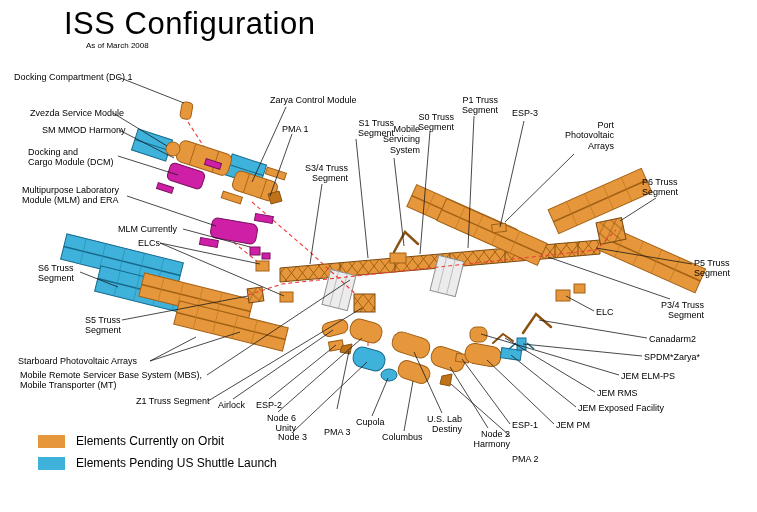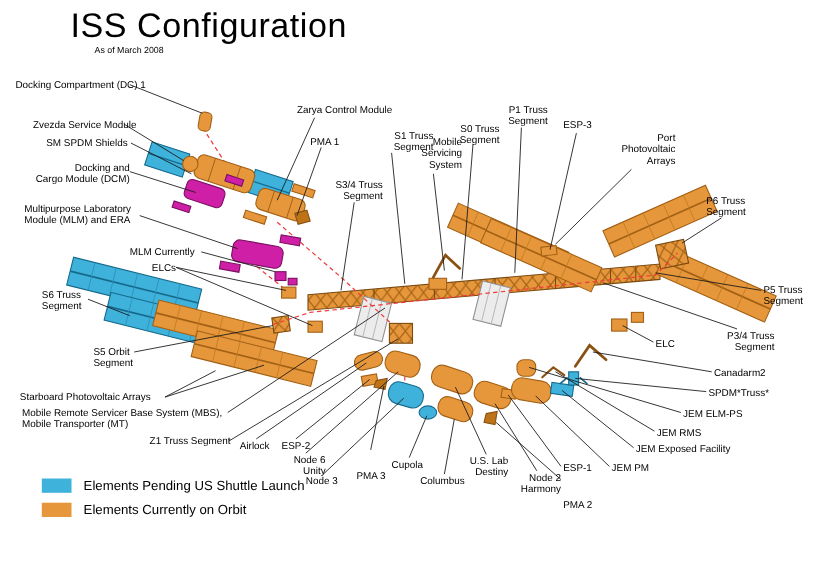--- a/index.html
+++ b/index.html
@@ -3,21 +3,21 @@
 <meta charset="utf-8">
 <style>
   html,body{margin:0;padding:0;background:#fff}
   .stage{position:relative;width:757px;height:512px;background:#fff;
          font-family:"Liberation Sans",sans-serif;overflow:hidden;color:#000}
   .art{position:absolute;left:0;top:0;width:757px;height:512px}
   .title{position:absolute;left:64px;top:6px;font-size:31px;letter-spacing:.5px}
   .subtitle{position:absolute;left:86px;top:41px;font-size:8px}
   .lbl{position:absolute;font-size:9px;line-height:1.15;white-space:pre-line}
   .lbl.c{text-align:right}
-  .lbl.r{text-align:right}
+  .lbl.r{}
   .legend{position:absolute;left:38px;top:430px}
   .legend-row{display:flex;align-items:center;height:22px}
   .sw{width:27px;height:13px;margin-right:11px;display:inline-block}
   .legend-label{font-size:12px}
 </style>
 </head>
 <body>
 
 <div class="stage">
 
@@ -218,30 +218,30 @@
       <rect x="556" y="290" width="14" height="11" fill="#E6973B" stroke="#A26014"></rect>
       <rect x="574" y="284" width="11" height="9" fill="#E6973B" stroke="#A26014"></rect>
     </g>
 
     <path fill="none" stroke="#1A1A1A" stroke-width="0.8" d="M118,77 L184,103 M113,113 L167,146 M119,130 L174,158 M118,156 L178,175 M127,196 L216,226 M183,229 L250,247 M160,243 L260,264 M160,243 L284,296 M80,272 L118,287 M122,320 L248,296 M150,361 L196,337 M150,361 L240,332 M207,375 L350,280 M208,401 L362,308 M233,399 L333,330 M269,399 L336,345 M278,412 L362,338 M294,431 L367,362 M337,409 L349,351 M372,416 L388,378 M404,431 L413,381 M442,413 L414,352 M488,428 L450,367 M510,424 L462,359 M510,436 L451,384 M554,424 L487,360 M576,407 L511,355 M595,392 L505,338 M619,375 L481,334 M642,356 L523,344 M647,338 L539,320 M594,311 L566,296 M670,299 L548,257 M692,264 L596,248 M656,198 L620,221 M574,154 L505,222 M524,121 L500,227 M474,116 L468,248 M430,131 L420,254 M394,158 L404,246 M356,139 L368,258 M322,184 L310,264 M292,134 L270,196 M286,107 L252,182"></path>
   </svg>
 
   <div>
     <div class="lbl" style="left:14px;top:72px">Docking Compartment (DC) 1</div>
     <div class="lbl" style="left:30px;top:108px">Zvezda Service Module</div>
-    <div class="lbl" style="left:42px;top:125px">SM SPDM Shields</div>
+    <div class="lbl" style="left:42px;top:125px">SM MMOD Harmony</div>
     <div class="lbl r" style="left:28px;top:147px;width:90px">Docking and
 Cargo Module (DCM)</div>
     <div class="lbl" style="left:22px;top:185px">Multipurpose Laboratory
 Module (MLM) and ERA</div>
     <div class="lbl" style="left:118px;top:224px">MLM Currently</div>
     <div class="lbl" style="left:138px;top:238px">ELCs</div>
     <div class="lbl" style="left:38px;top:263px">S6 Truss
 Segment</div>
-    <div class="lbl" style="left:85px;top:315px">S5 Orbit
+    <div class="lbl" style="left:85px;top:315px">S5 Truss
 Segment</div>
     <div class="lbl" style="left:18px;top:356px">Starboard Photovoltaic Arrays</div>
     <div class="lbl" style="left:20px;top:370px">Mobile Remote Servicer Base System (MBS),
 Mobile Transporter (MT)</div>
     <div class="lbl" style="left:136px;top:396px">Z1 Truss Segment</div>
     <div class="lbl" style="left:218px;top:400px">Airlock</div>
     <div class="lbl" style="left:256px;top:400px">ESP-2</div>
     <div class="lbl c" style="left:260px;top:413px;width:36px">Node 6
 Unity</div>
     <div class="lbl" style="left:278px;top:432px">Node 3</div>
@@ -251,21 +251,21 @@
     <div class="lbl c" style="left:422px;top:414px;width:40px">U.S. Lab
 Destiny</div>
     <div class="lbl c" style="left:466px;top:429px;width:44px">Node 2
 Harmony</div>
     <div class="lbl" style="left:512px;top:420px">ESP-1</div>
     <div class="lbl" style="left:512px;top:454px">PMA 2</div>
     <div class="lbl" style="left:556px;top:420px">JEM PM</div>
     <div class="lbl" style="left:578px;top:403px">JEM Exposed Facility</div>
     <div class="lbl" style="left:597px;top:388px">JEM RMS</div>
     <div class="lbl" style="left:621px;top:371px">JEM ELM-PS</div>
-    <div class="lbl" style="left:644px;top:352px">SPDM*Truss*</div>
+    <div class="lbl" style="left:644px;top:352px">SPDM*Zarya*</div>
     <div class="lbl" style="left:649px;top:334px">Canadarm2</div>
     <div class="lbl" style="left:596px;top:307px">ELC</div>
     <div class="lbl c" style="left:658px;top:300px;width:46px">P3/4 Truss
 Segment</div>
     <div class="lbl" style="left:694px;top:258px">P5 Truss
 Segment</div>
     <div class="lbl" style="left:642px;top:177px">P6 Truss
 Segment</div>
     <div class="lbl c" style="left:560px;top:120px;width:54px">Port
 Photovoltaic
@@ -281,22 +281,22 @@
     <div class="lbl c" style="left:352px;top:118px;width:42px">S1 Truss
 Segment</div>
     <div class="lbl c" style="left:300px;top:163px;width:48px">S3/4 Truss
 Segment</div>
     <div class="lbl" style="left:282px;top:124px">PMA 1</div>
     <div class="lbl" style="left:270px;top:95px">Zarya Control Module</div>
   </div>
 
   <div class="legend">
     <div class="legend-row">
+      <span class="sw" style="background: rgb(230, 151, 59);"></span>
+      <span class="legend-label">Elements Currently on Orbit</span>
+    </div>
+    <div class="legend-row">
       <span class="sw" style="background: rgb(63, 178, 220);"></span>
       <span class="legend-label">Elements Pending US Shuttle Launch</span>
     </div>
-    <div class="legend-row">
-      <span class="sw" style="background: rgb(230, 151, 59);"></span>
-      <span class="legend-label">Elements Currently on Orbit</span>
-    </div>
   </div>
 
 </div>
 
 </body></html>

